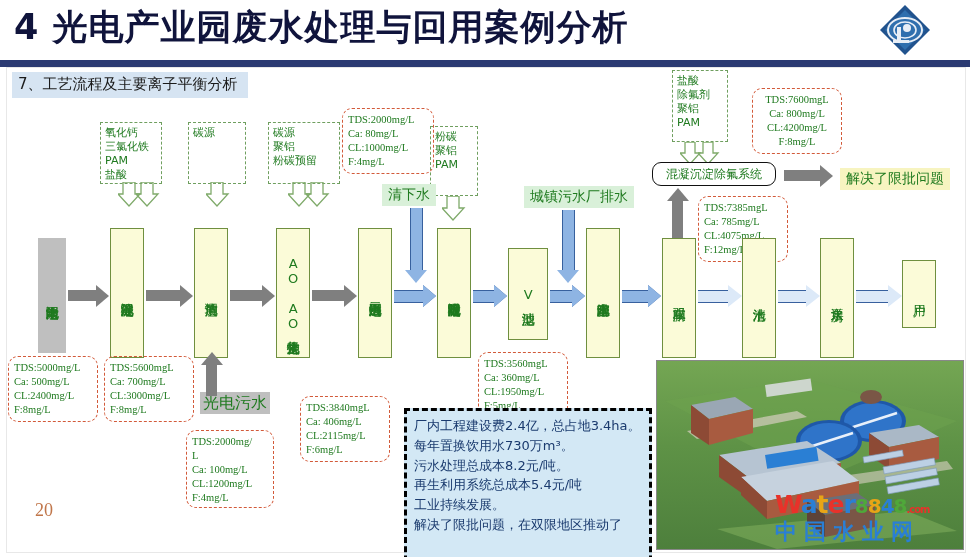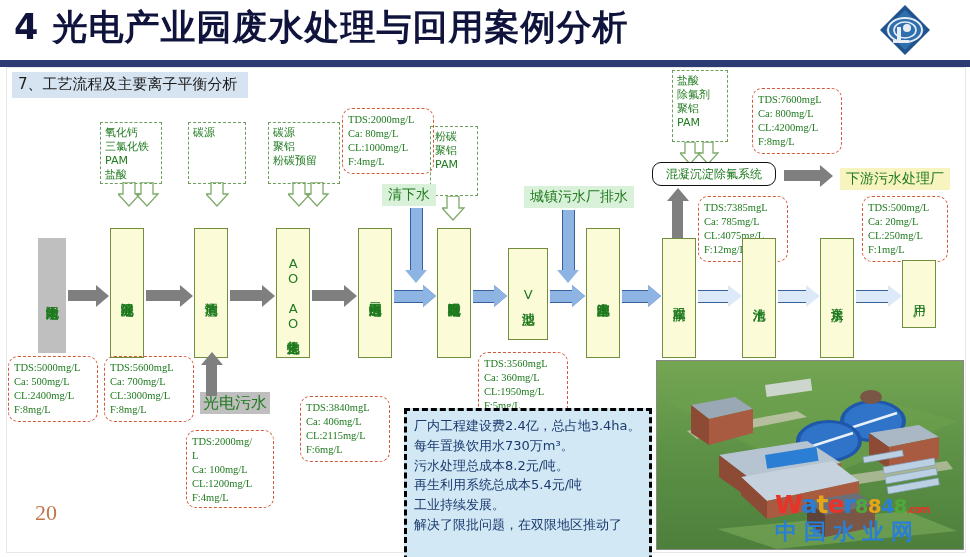--- a/index.html
+++ b/index.html
@@ -114,21 +114,21 @@
     font-family:"DejaVu Sans","Liberation Sans",sans-serif;
     padding:5px 7px;
   }
   #note-box .nl{white-space:nowrap;}
   
   #photo{
     position:absolute;box-sizing:border-box;border:1px solid #888;overflow:hidden;
   }
   #page-num{
     position:absolute;left:35px;top:500px;color:#c0764a;
-    font-size:22px;font-family:"Liberation Serif","DejaVu Serif",serif;
+    font-size:18px;font-family:"Liberation Serif","DejaVu Serif",serif;
   }
   .wm-en{position:absolute;font-family:"DejaVu Sans","Liberation Sans",sans-serif;
     font-weight:bold;font-size:25px;letter-spacing:-1px;}
 </style>
 </head>
 <body>
 
 <div id="slide">
 
   <div id="title-band">
@@ -205,44 +205,38 @@
     <polygon points="5,0 15,0 15,11 20,11 10,22 0,11 5,11" fill="none" stroke="#7faa6a" stroke-width="1.3"></polygon>
   </svg>
 
   <div class="data-box" style="left:342px;top:108px;width:92px;height:66px;font-family:Liberation Serif, serif;">
     <div class="ln">TDS:2000mg/L</div>
     <div class="ln">Ca:  80mg/L</div>
     <div class="ln">CL:1000mg/L</div>
     <div class="ln">F:4mg/L</div>
   </div>
 
-  <div class="data-box" style="left:752px;top:88px;width:90px;height:66px;">
+  <div class="data-box" style="left:752px;top:88px;width:90px;height:66px;text-align:center;">
     <div class="ln">TDS:7600mgL</div>
     <div class="ln">Ca:  800mg/L</div>
     <div class="ln">CL:4200mg/L</div>
     <div class="ln">F:8mg/L</div>
   </div>
 
   <div class="data-box" style="left:698px;top:196px;width:90px;height:66px;">
     <div class="ln">TDS:7385mgL</div>
     <div class="ln">Ca:  785mg/L</div>
     <div class="ln">CL:4075mg/L</div>
     <div class="ln">F:12mg/L</div>
   </div>
 
-  <div class="data-box" style="left:862px;top:196px;width:86px;height:66px;">
-    <div class="ln">TDS:500mg/L</div>
-    <div class="ln">Ca:  20mg/L</div>
-    <div class="ln">CL:250mg/L</div>
-    <div class="ln">F:1mg/L</div>
-  </div>
 
   <div class="green-tag" style="left:382px;top:184px;">清下水</div>
   <div class="green-tag" style="left:524px;top:186px;">城镇污水厂排水</div>
-  <div class="yellow-tag" style="left:840px;top:168px;">下游污水处理厂</div>
+  <div class="yellow-tag" style="left:840px;top:168px;">解决了限批问题</div>
   <div class="grey-box horiz" style="left:200px;top:392px;width:70px;height:22px;font-size:16px;">光电污水</div>
 
   <div class="sys-box" style="left:652px;top:162px;width:124px;height:24px;border-radius:9px;">混凝沉淀除氟系统</div>
 
   <div class="arrow ar-grey-r" style="left:784px;top:164px;width:50px;height:22px;">
     <div class="shaft" style="width:36px;"></div>
     <div class="head" style="left:36px;"></div>
   </div>
 
   <div class="arrow ar-grey-u" style="left:666px;top:188px;width:22px;height:56px;">

